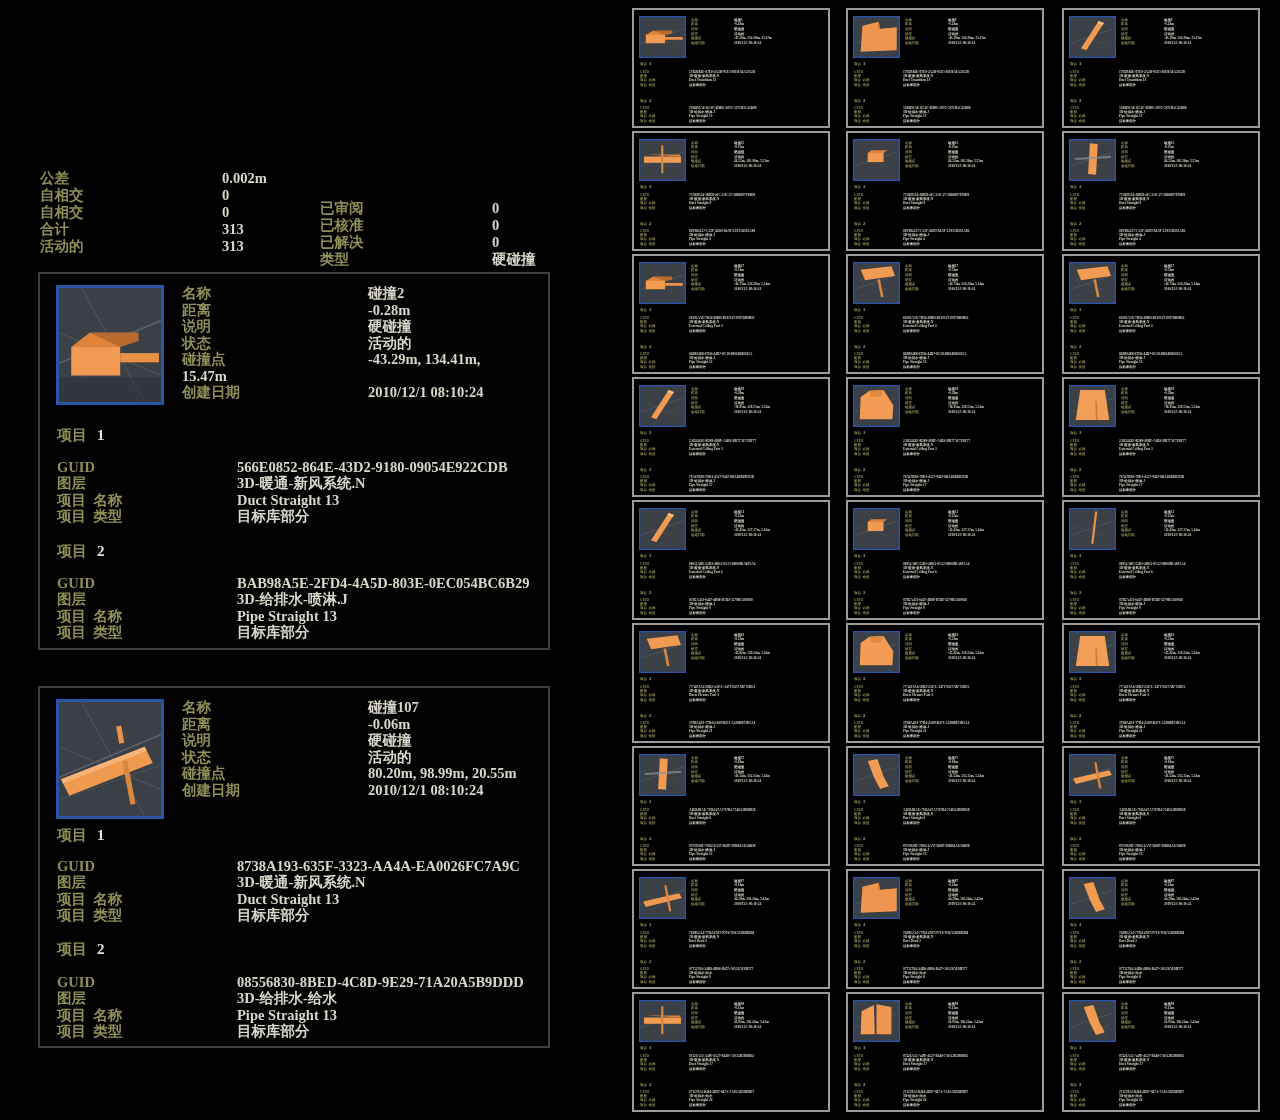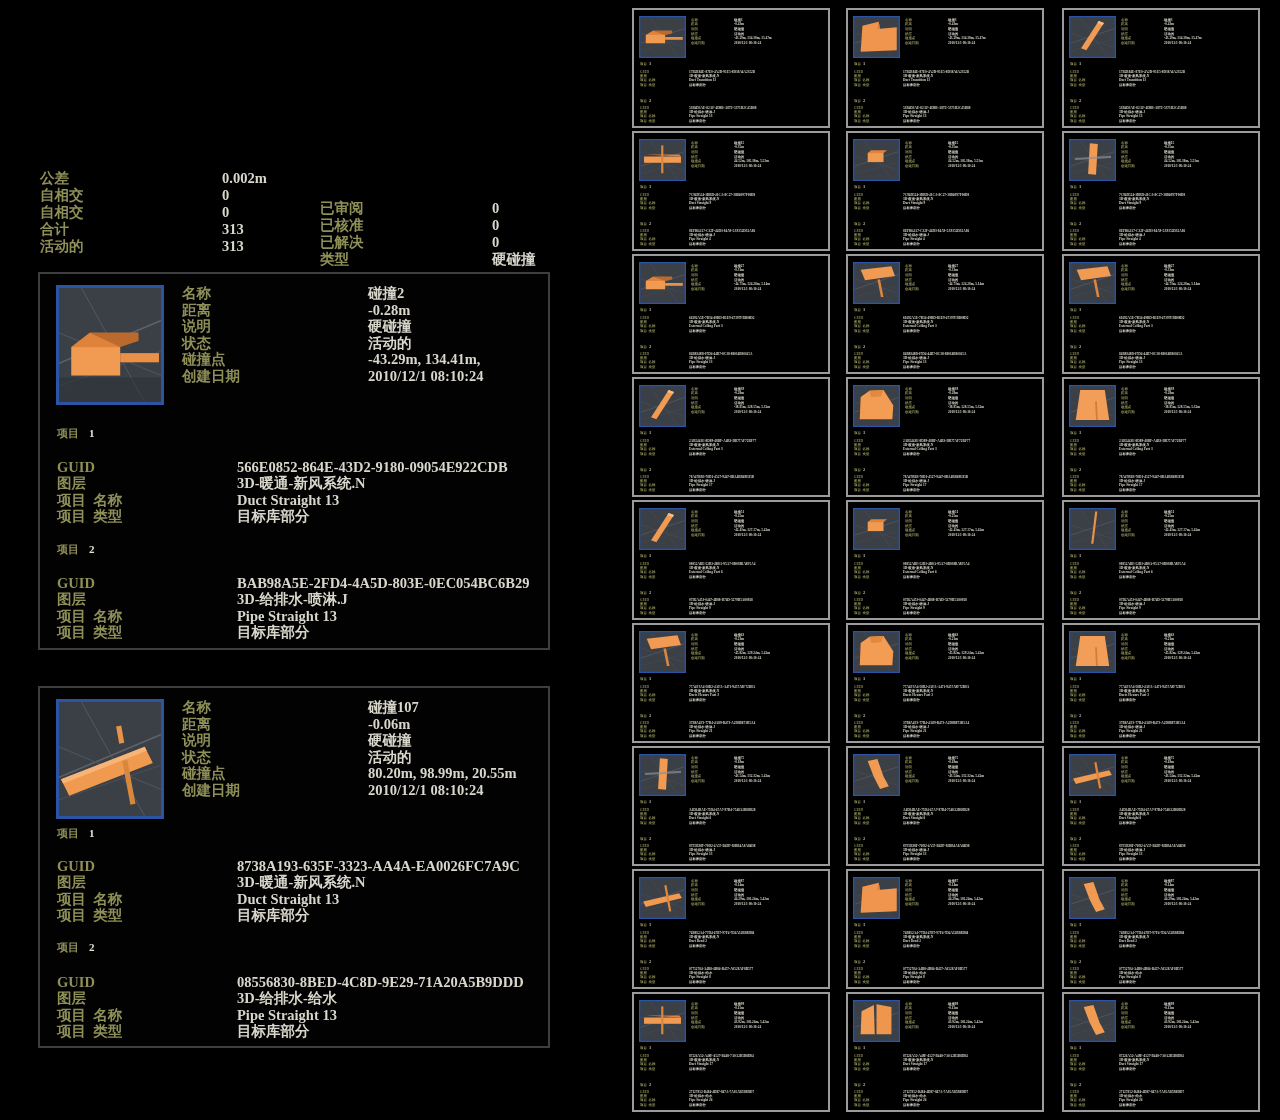--- a/index.html
+++ b/index.html
@@ -19,21 +19,21 @@
 
   
   .dcard{position:absolute;left:38px;width:508px;background:#020202;border:2px solid #3e3e3e;}
   .dcard1{top:272px;height:374px;}
   .dcard2{top:686px;height:358px;}
   .dthumb{position:absolute;left:16px;top:11px;width:102px;height:114px;border:3px solid #2b55a4;background:#3a3d42;}
   .dthumb svg{width:100%;height:100%;display:block;}
   .dfields{position:absolute;left:142px;top:11px;width:362px;font-size:14.5px;line-height:16.5px;}
   .frow{display:flex;}
   .flab{width:186px;}
-  .ihdr{position:absolute;left:17px;font-size:11px;}
+  .ihdr{position:absolute;left:17px;font-size:15px;}
   .ihdr .inum{color:#e4e2d6;margin-left:10px;}
   .gblock{position:absolute;left:17px;width:486px;font-size:14.5px;line-height:16.3px;}
   .grow{display:flex;}
   .glab{width:180px;}
   .gval{flex:1;}
 
   
   .grid{position:absolute;left:632px;top:8px;width:648px;height:1108px;}
   .mcard{position:absolute;width:198px;height:120px;border:2px solid #9b9b9b;background:#000;overflow:hidden;box-sizing:border-box;}
   .minner{position:relative;width:388px;height:232px;transform:scale(0.5);transform-origin:0 0;}
@@ -130,20 +130,23 @@
         </div>
       <div class="frow">
           <span class="flab lab">状态</span>
           <span class="val">活动的</span>
         </div>
       <div class="frow">
           <span class="flab lab">碰撞点</span>
           <span class="val">-43.29m,  134.41m,</span>
         </div>
       <div class="frow">
+          <span class="flab val">15.47m</span>
+        </div>
+      <div class="frow">
           <span class="flab lab">创建日期</span>
           <span class="val">2010/12/1  08:10:24</span>
         </div>
     </div>
     <div class="ihdr lab" style="top:152px"><span>项目</span><span class="inum">1</span></div>
     <div class="gblock" style="top:185px">
       <div class="grow">
           <span class="glab lab">GUID</span>
           <span class="gval val">566E0852-864E-43D2-9180-09054E922CDB</span>
         </div>

